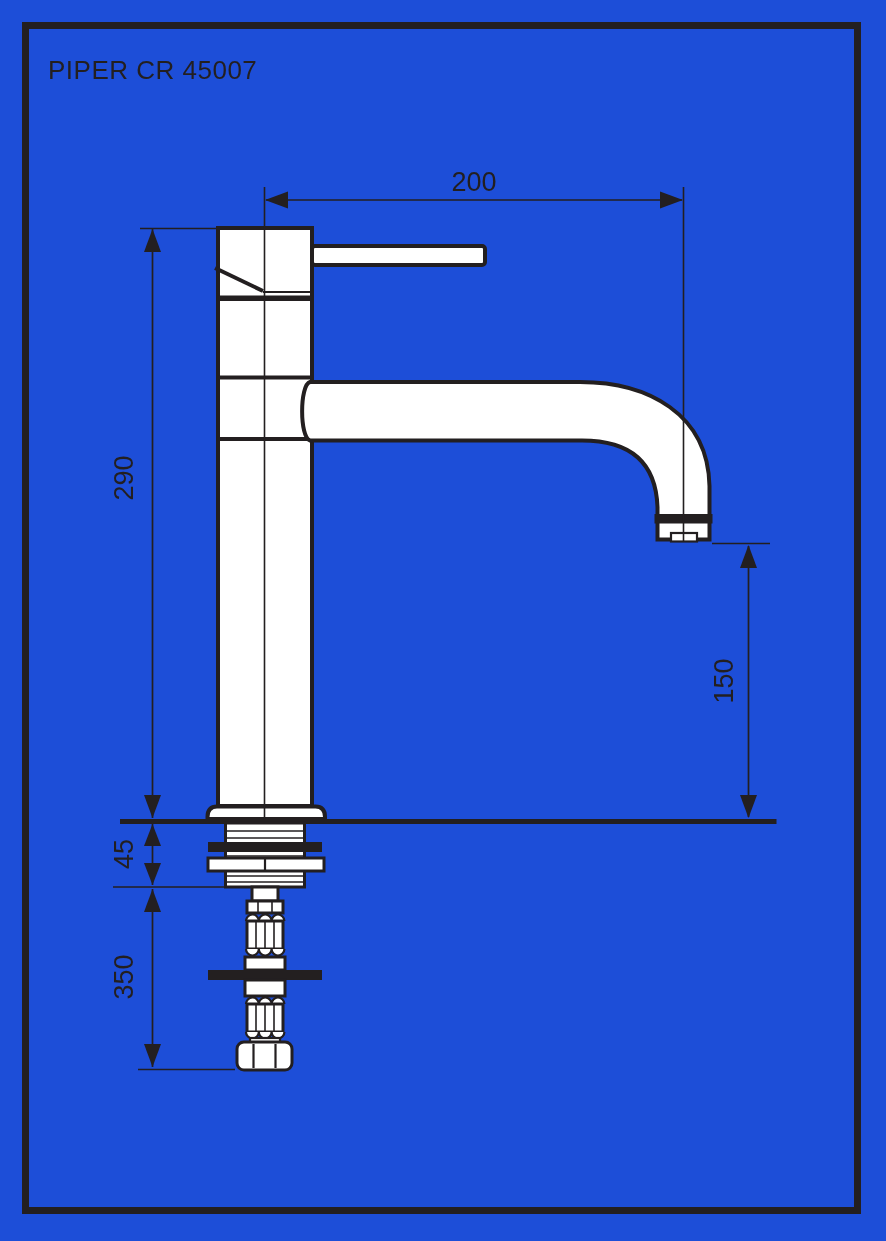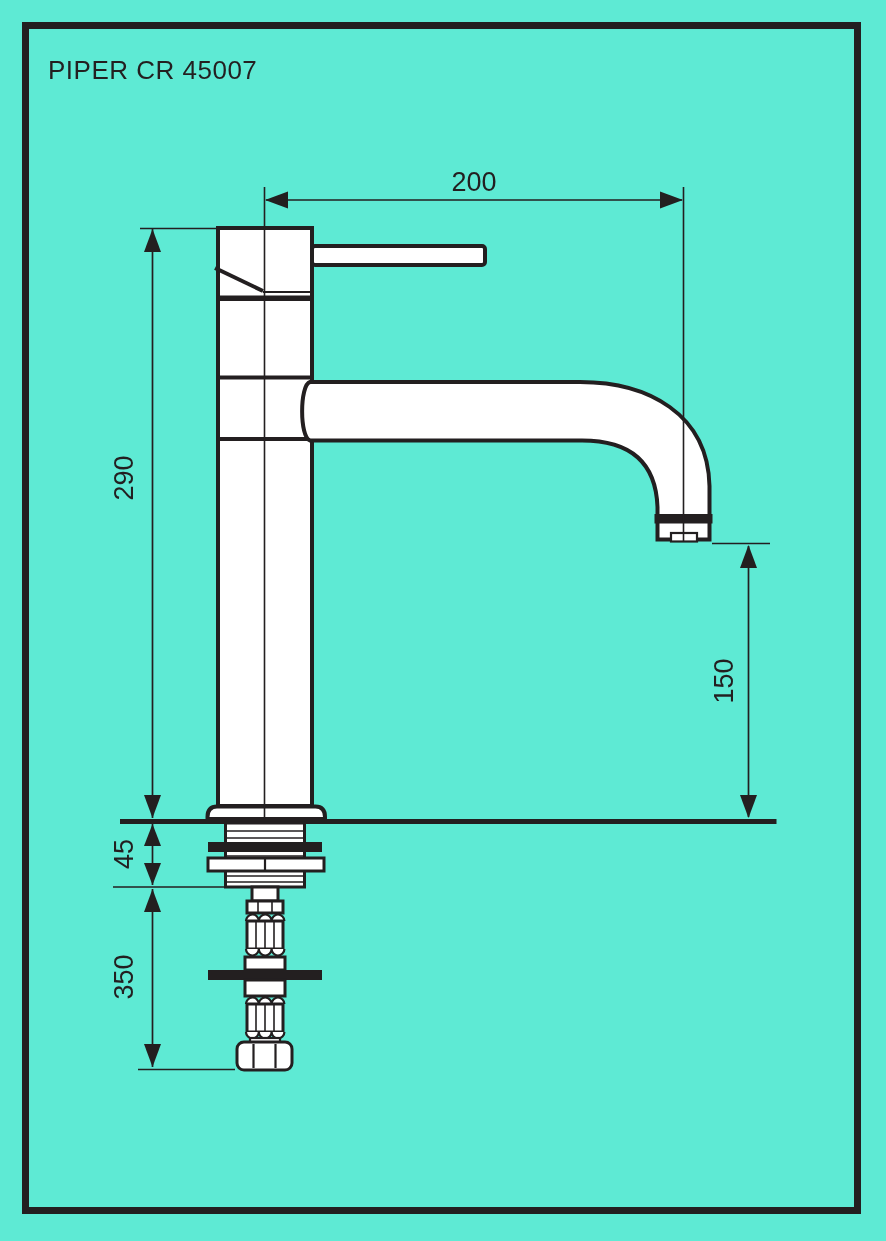--- a/index.html
+++ b/index.html
@@ -4,21 +4,21 @@
 <style>
   html, body {
     margin: 0;
     padding: 0;
     background: #ffffff;
   }
   .sheet {
     position: relative;
     width: 886px;
     height: 1241px;
-    background: #5eead4;
+    background: #1d4ed8;
     overflow: hidden;
   }
   svg { display: block; }
   
   .st  { stroke: #231f20; fill: none; stroke-linecap: butt; }
   .w-frame { stroke-width: 7; }
   .w-main  { stroke-width: 4; }
   .w-mid   { stroke-width: 3; }
   .w-thin  { stroke-width: 1.6; }
   .w-dim   { stroke-width: 1.7; }

